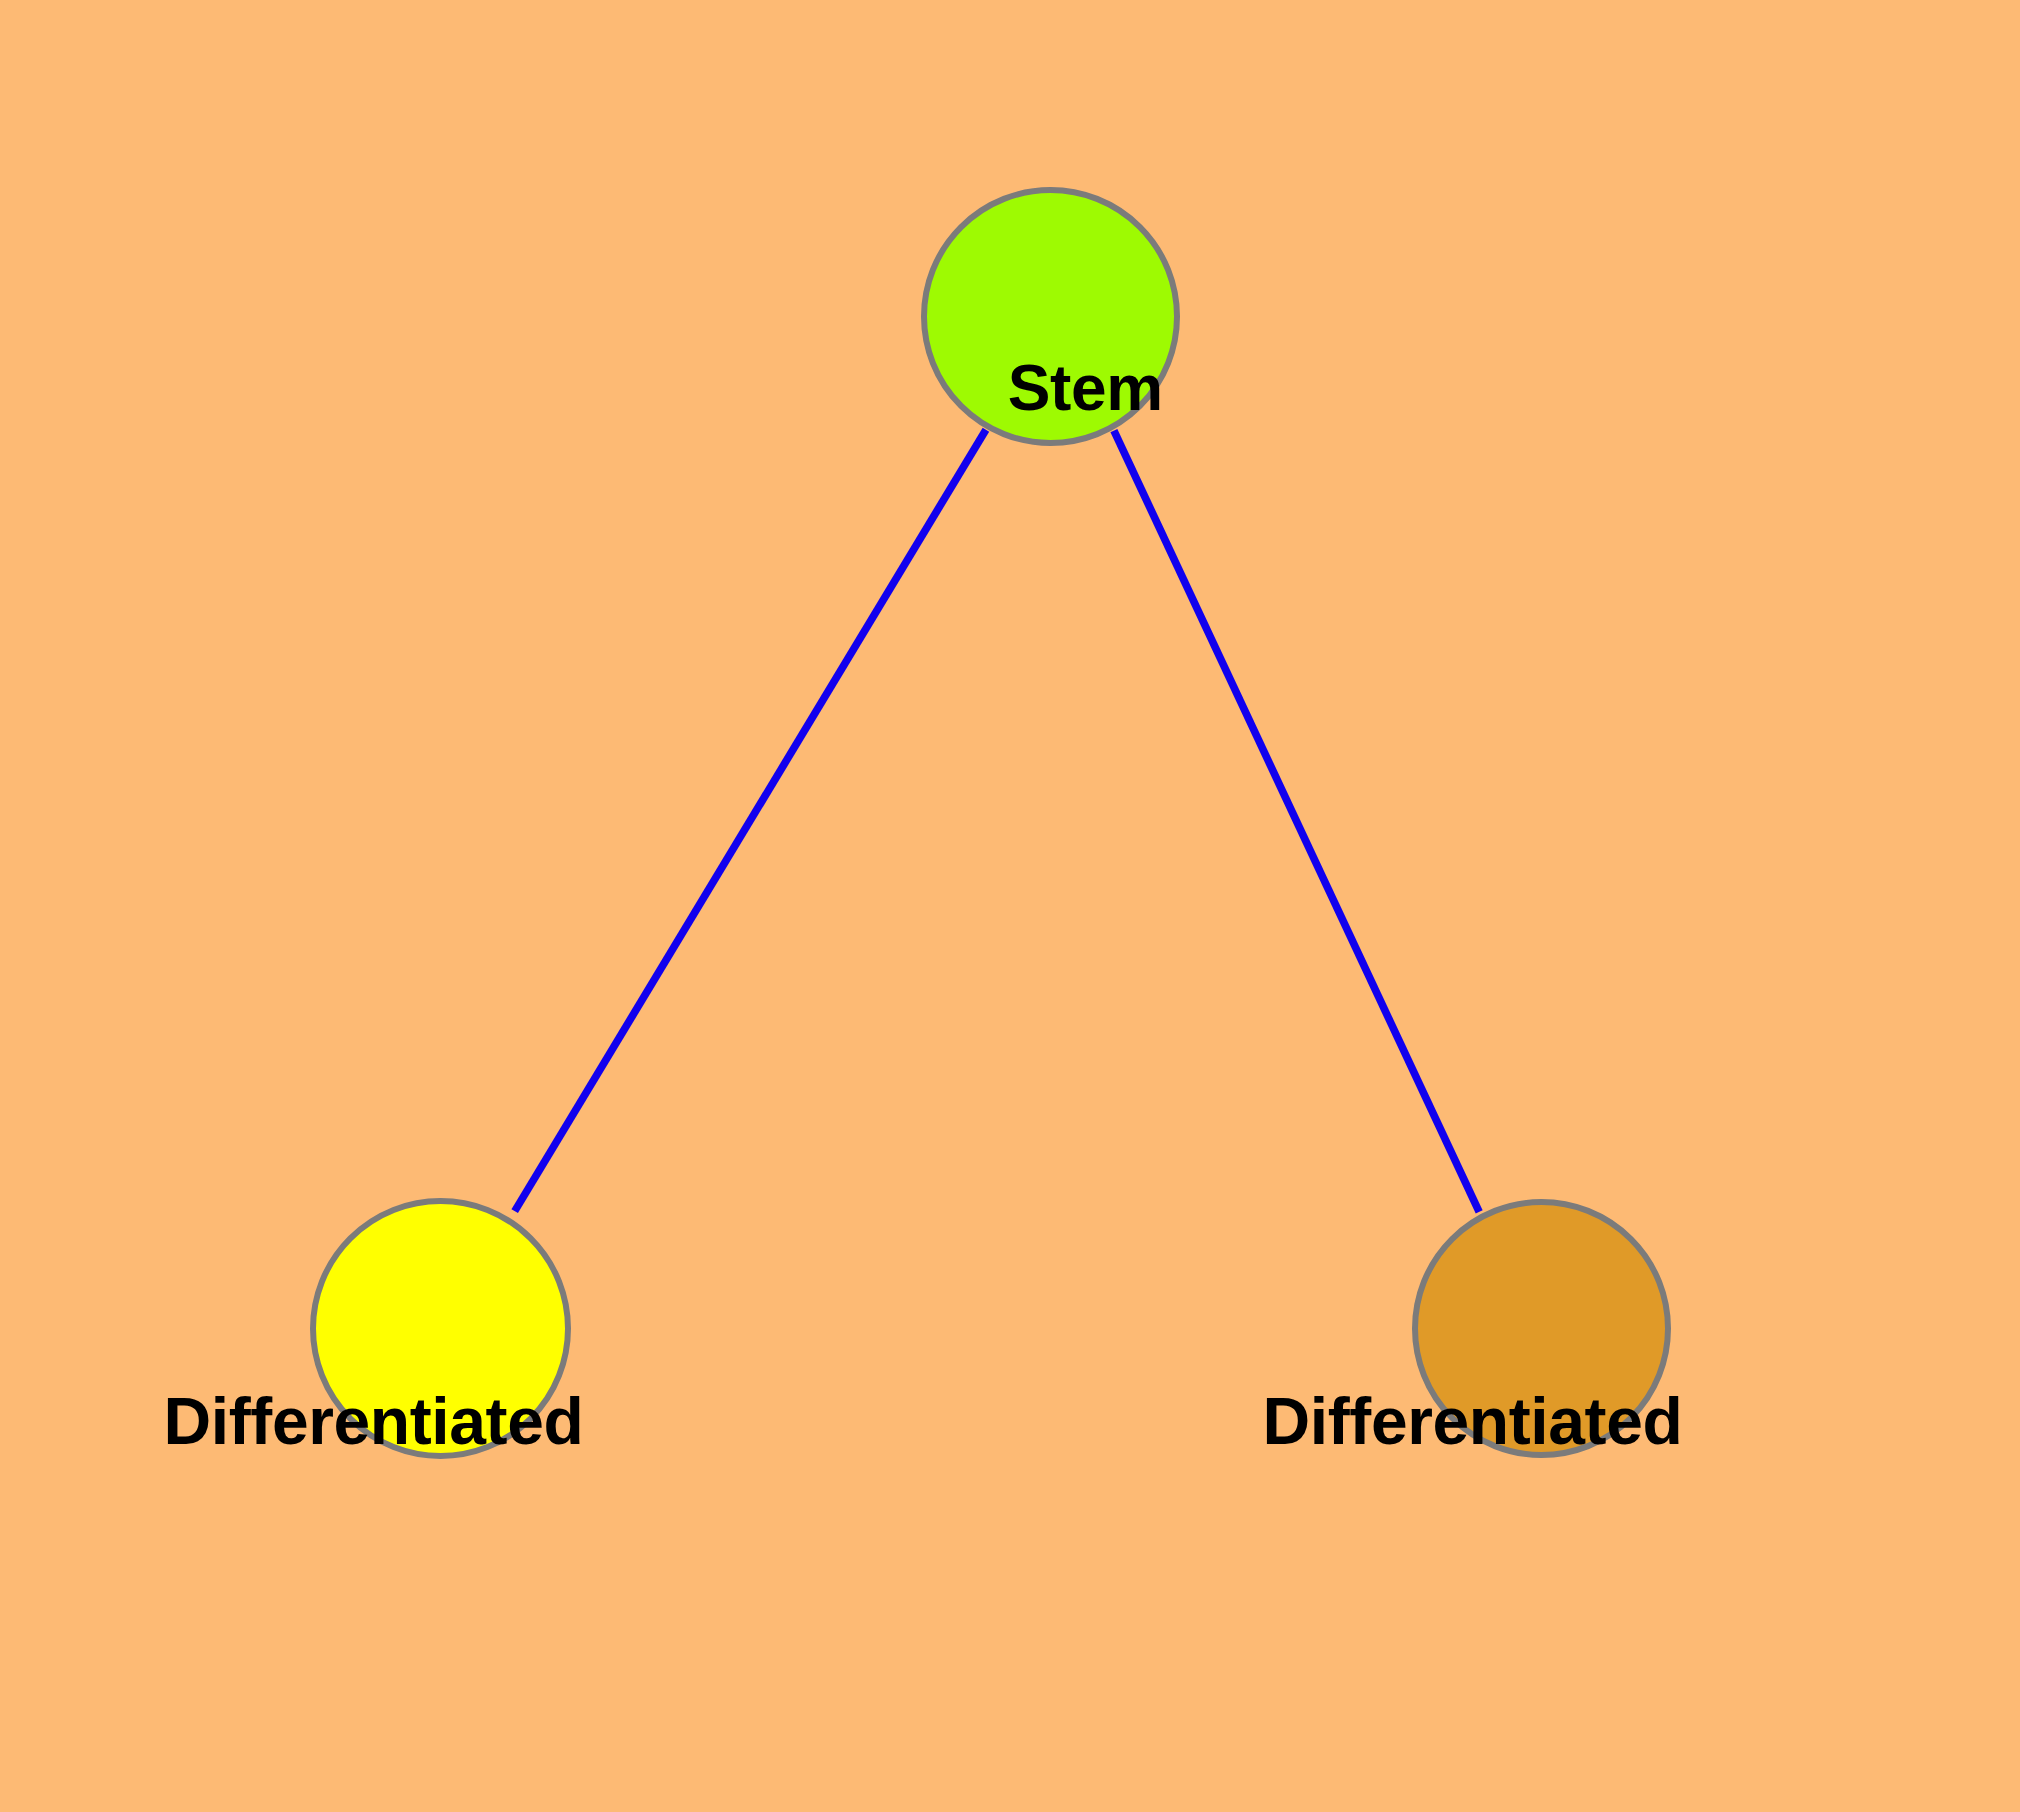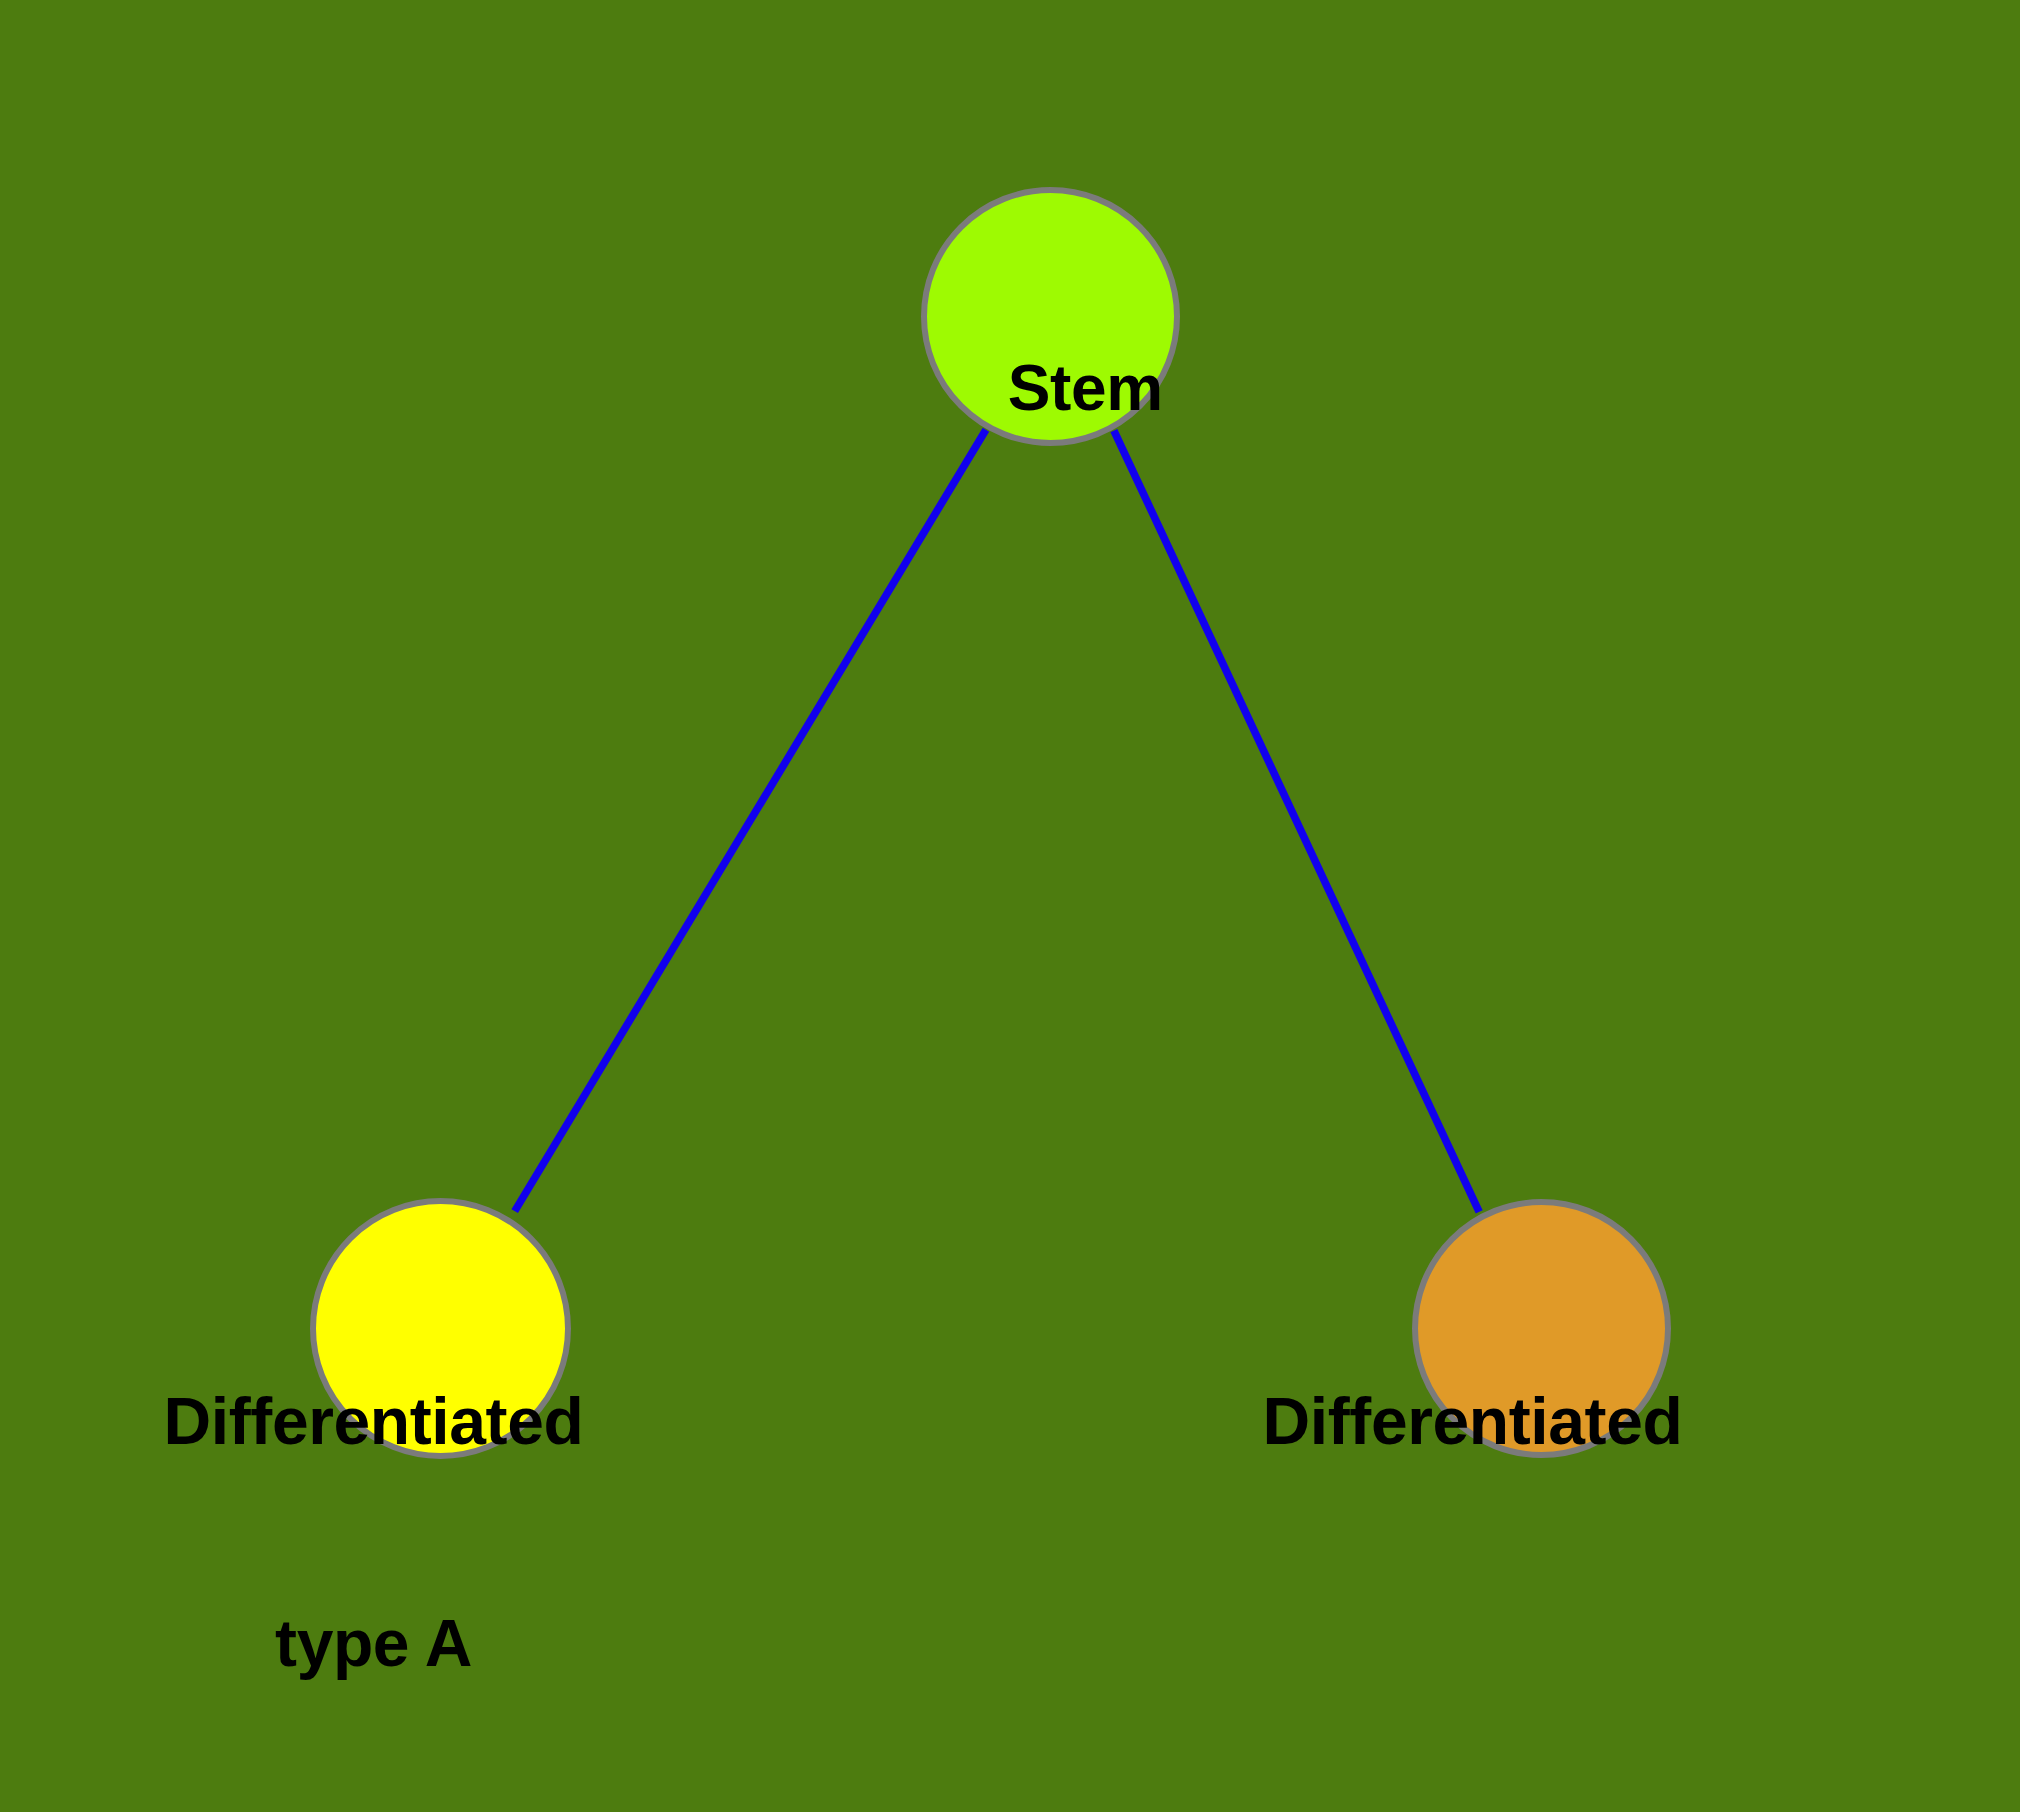--- a/index.html
+++ b/index.html
@@ -79,38 +79,37 @@
   #label-diff-b {
     left: 1235px;
     top: 1237px;
     width: 475px;
     font-size: 66px;
   }
 </style>
 </head>
 <body>
 
-<div id="graph-canvas" style="background: #4d7c0f;">
+<div id="graph-canvas" style="background: #fdba74;">
 
   <svg id="edge-layer" viewBox="0 0 2384 2138" width="2021" height="1812" xmlns="http://www.w3.org/2000/svg">
     <line x1="1163" y1="507" x2="607" y2="1429" stroke="#1100ee" stroke-width="9" stroke-linecap="butt"></line>
     <line x1="1314" y1="508" x2="1745" y2="1430" stroke="#1100ee" stroke-width="9" stroke-linecap="butt"></line>
   </svg>
 
   <div class="node" id="node-stem" style="left: 921px; top: 187px; width: 259px; height: 259px; background: rgb(158, 250, 2); border-color: rgb(123, 123, 123);"></div>
   <div class="node" id="node-diff-a" style="left: 310px; top: 1198px; width: 261px; height: 261px; background: rgb(255, 255, 0); border-color: rgb(123, 123, 123);"></div>
   <div class="node" id="node-diff-b" style="left: 1412px; top: 1199px; width: 259px; height: 259px; background: rgb(224, 154, 40); border-color: rgb(123, 123, 123);"></div>
 
   <div class="node-label" id="label-stem">
     <span>Stem</span>
   </div>
 
   <div class="node-label" id="label-diff-a">
     <div>Differentiated</div>
-    <div>type A</div>
   </div>
 
   <div class="node-label" id="label-diff-b">
     <div>Differentiated</div>
   </div>
 
 </div>
 
 
 </body></html>

